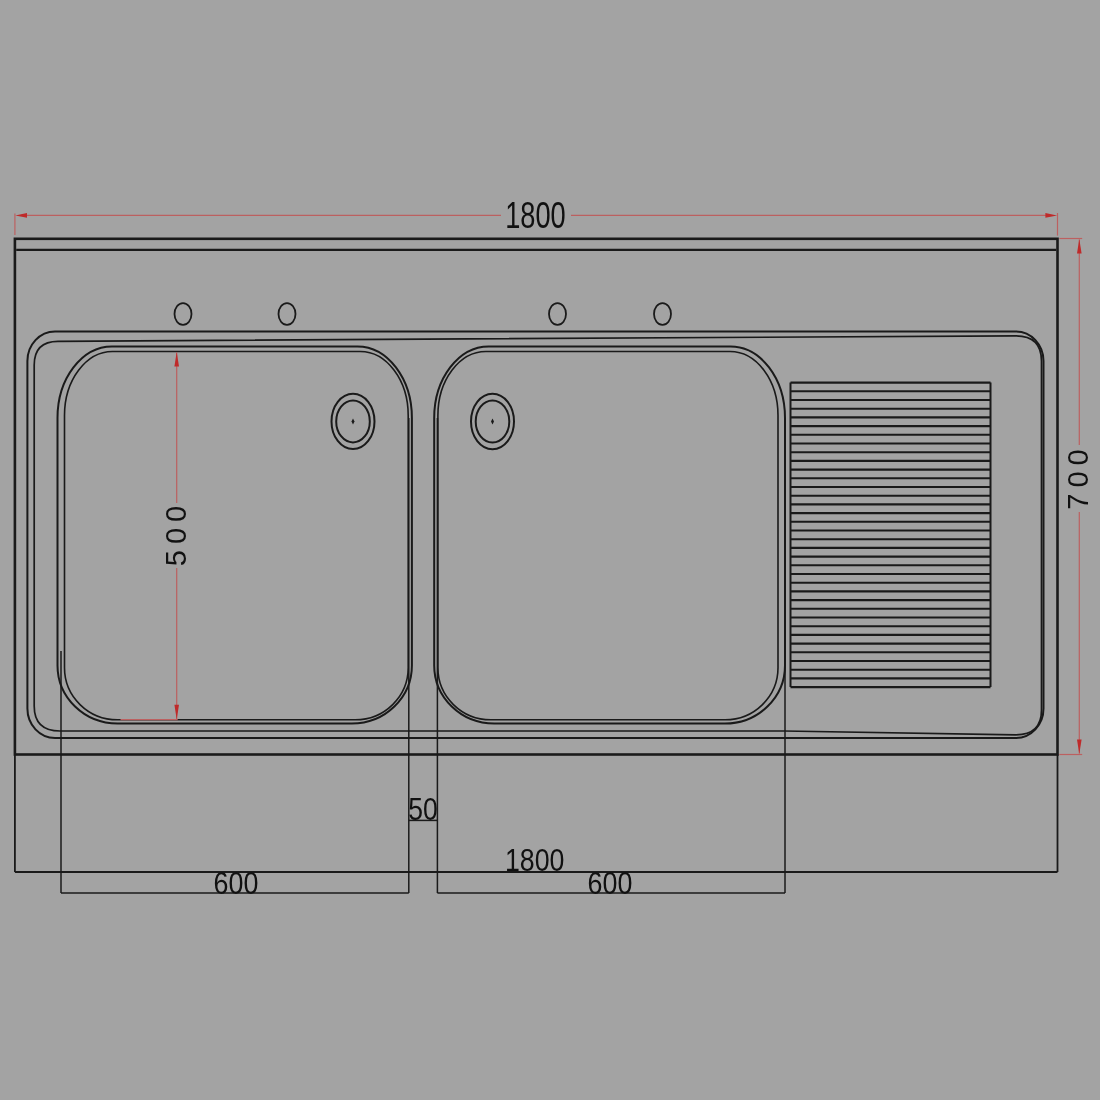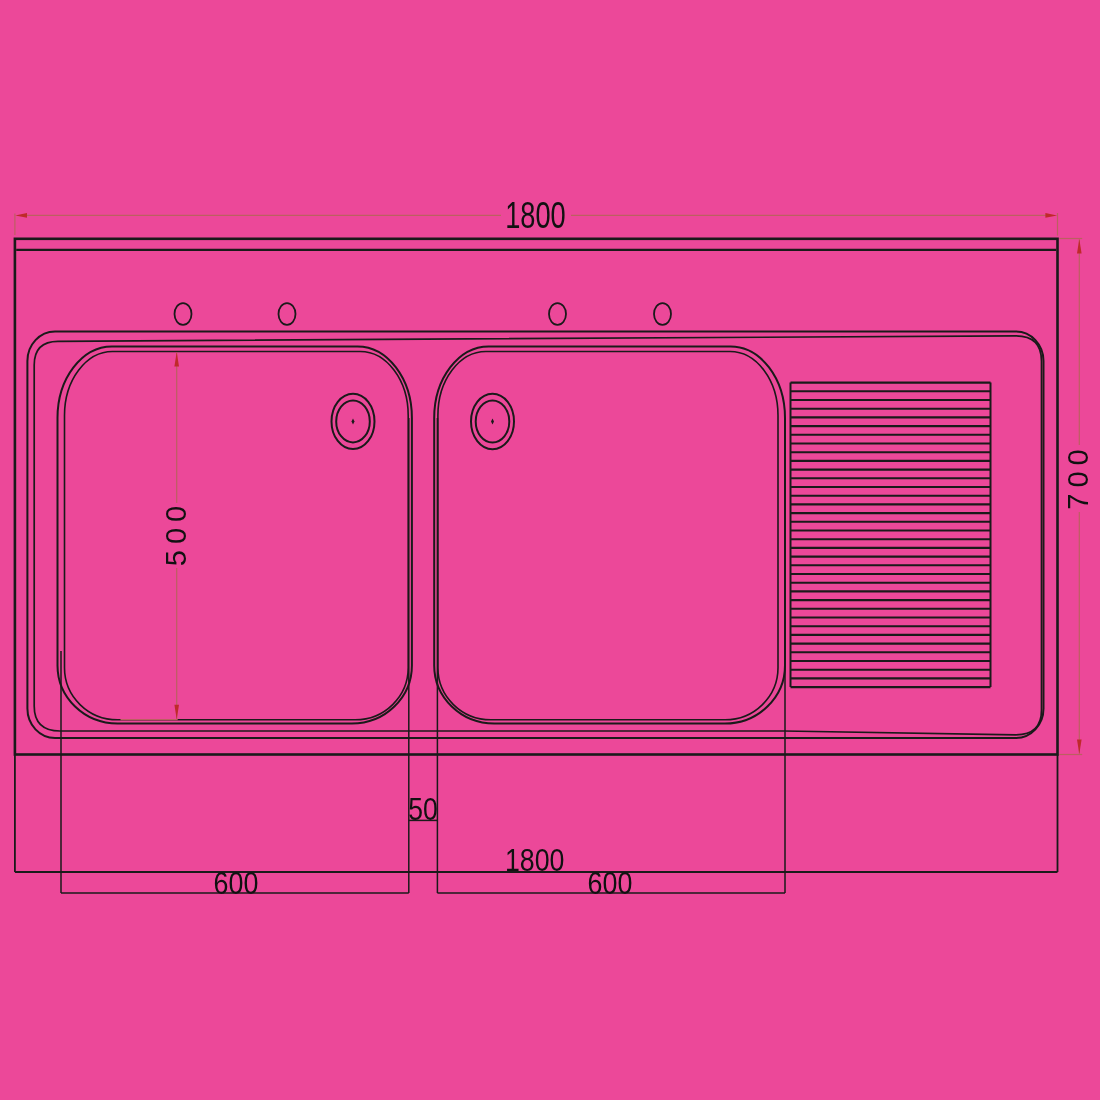--- a/index.html
+++ b/index.html
@@ -1,16 +1,16 @@
 <!DOCTYPE html>
 <html><head>
 <meta charset="utf-8">
 <style>
   html,body{margin:0;padding:0;background:#ffffff;}
-  .page{position:relative;width:1100px;height:1100px;background:#ec4899;overflow:hidden;}
+  .page{position:relative;width:1100px;height:1100px;background:#a3a3a3;overflow:hidden;}
   svg{position:absolute;left:0;top:0;}
   text{font-family:"Liberation Sans", sans-serif;fill:#111111;}
 </style>
 </head>
 <body>
 
 <div class="page">
 <svg width="1100" height="1100" viewBox="0 0 1100 1100">
 
   <rect x="14.9" y="238.8" width="1042.6" height="515.7" fill="none" stroke="#1a1a1a" stroke-width="2.6"></rect>

